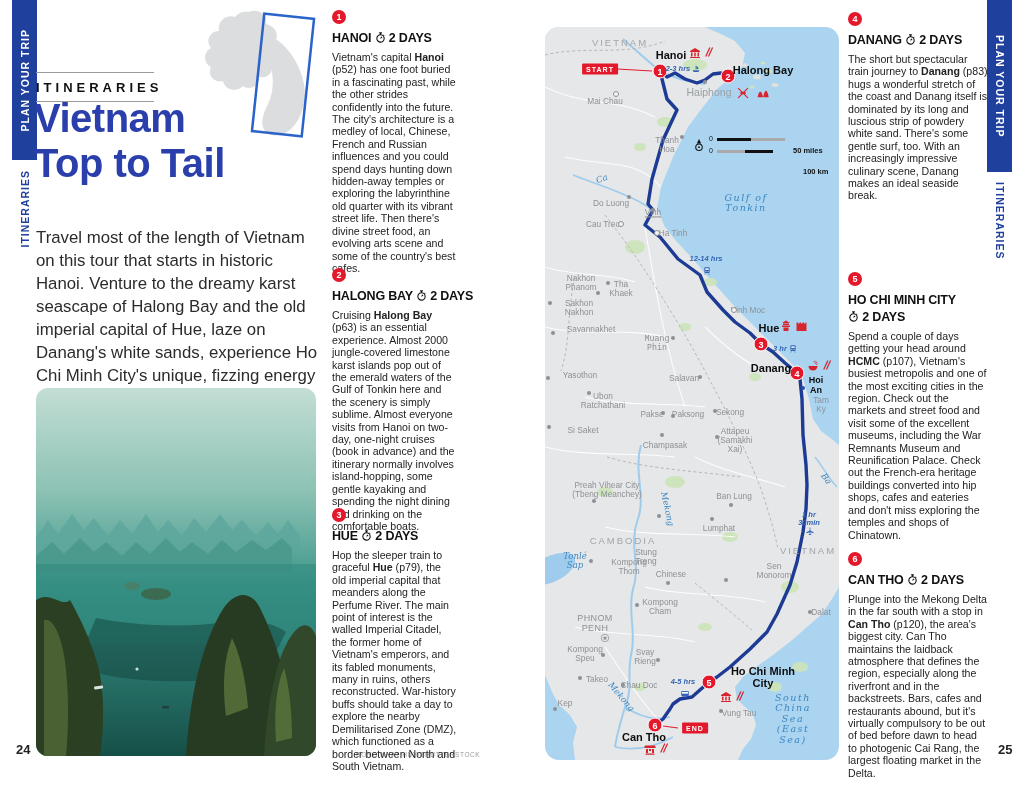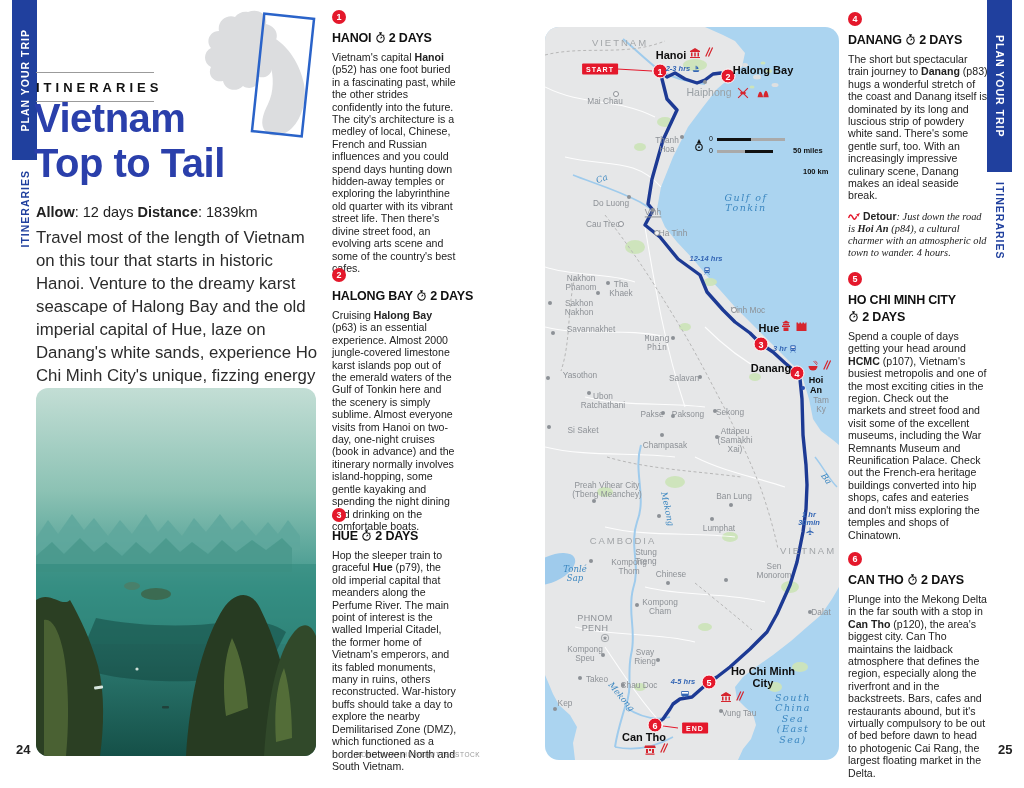--- a/index.html
+++ b/index.html
@@ -89,21 +89,20 @@
   <div class="vert vert-right">
       <span>ITINERARIES</span>
     </div>
 
   <div class="kicker-wrap">
     <div class="rule"></div>
     <div class="kicker">ITINERARIES</div>
     <div class="rule"></div>
   </div>
   <h1 class="title"><span>Vietnam</span><br><span>Top to Tail</span></h1>
-  <div class="allow"><b>Allow</b><span>: 12 days </span><b>Distance</b><span>: 1839km</span></div>
   <p class="intro">Travel most of the length of Vietnam on this tour that starts in historic Hanoi. Venture to the dreamy karst seascape of Halong Bay and the old imperial capital of Hue, laze on Danang's white sands, experience Ho Chi Minh City's unique, fizzing energy and end in the Mekong Delta.</p>
 
   <div class="inset">
     <svg width="122" height="134" viewBox="0 0 122 134">
       <path fill="#dcdddf" d="M52 4c10-4 20 2 18 12 10 2 14 12 8 19 8 6 6 17-3 19 4 9-3 17-12 15 1 9-9 14-16 9-7 7-18 4-20-5-9 2-16-6-12-14-8-4-8-15 0-19-6-7-1-17 8-17-2-9 7-17 16-14 3-4 8-6 13-5z"></path>
       <path fill="#dcdddf" d="M78 30c14 8 26 26 30 46 3 16-2 34-12 44-8 8-20 10-26 4-7-7-3-18 2-28 6-12 6-28 2-40-3-10-2-22 4-26z"></path>
       <rect x="62" y="8" width="50" height="118" fill="none" stroke="#2a63c9" stroke-width="2.5" transform="rotate(6 87 67)"></rect>
     </svg>
   </div>
 
@@ -170,24 +169,20 @@
   </section>
 
   <section class="sec" id="s4">
     <div class="badge">4</div>
     <h2 class="sec-title"><span>DANANG</span> <span class="sw"><svg viewBox="0 0 24 24">
             <path stroke="currentColor" stroke-width="2.4" fill="none" d="M9 2h6M12 2v4"></path>
             <circle cx="12" cy="14" r="8" fill="none" stroke="currentColor" stroke-width="2.4"></circle>
             <path stroke="currentColor" stroke-width="2.2" d="M12 14l3.5-3.5M18.5 6.5L20 8"></path>
           </svg></span> <span>2 DAYS</span></h2>
     <p class="sec-body"><span>The short but spectacular train journey to </span><b>Danang</b><span> (p83) hugs a wonderful stretch of the coast and Danang itself is dominated by its long and luscious strip of powdery white sand. There's some gentle surf, too. With an increasingly impressive culinary scene, Danang makes an ideal seaside break.</span></p>
-    <p class="detour"><span class="detour-icon"><svg viewBox="0 0 24 16">
-            <path stroke="currentColor" stroke-width="2.6" fill="none" d="M1 11c2.5-7 5-7 7.5-1.5S13.5 15 16 8"></path>
-            <path fill="currentColor" d="M15 4.5l7-2.5-3 7z"></path>
-          </svg></span><b>Detour</b><i>: Just down the road is </i><i><b>Hoi An</b></i><i> (p84), a cultural charmer with an atmospheric old town to wander. 4 hours.</i></p>
   </section>
 
   <section class="sec" id="s5">
     <div class="badge">5</div>
     <h2 class="sec-title two">
         <span class="t-name">HO CHI MINH CITY</span>
         <span class="t-dur"><span class="sw"><svg viewBox="0 0 24 24">
               <path stroke="currentColor" stroke-width="2.4" fill="none" d="M9 2h6M12 2v4"></path>
               <circle cx="12" cy="14" r="8" fill="none" stroke="currentColor" stroke-width="2.4"></circle>
               <path stroke="currentColor" stroke-width="2.2" d="M12 14l3.5-3.5M18.5 6.5L20 8"></path>
@@ -269,21 +264,21 @@
     </svg>
     <div id="map-overlay">
         <div class="m-lbl c-country" style="left: 75px; top: 16px;">VIETNAM</div>
         <div class="m-lbl c-country" style="left: 78px; top: 514px;">CAMBODIA</div>
         <div class="m-lbl c-country" style="left: 263px; top: 524px;">VIETNAM</div>
         <div class="m-lbl c-water" style="left: 201px; top: 176px;">Gulf of
 Tonkin</div>
         <div class="m-lbl c-water" style="left: 248px; top: 692px;">South
 China Sea
 (East Sea)</div>
-        <div class="m-lbl c-river" style="left: 30px; top: 547px;">Tonlé
+        <div class="m-lbl c-river" style="left: 30px; top: 534px;">Tonlé
 Sap</div>
         <div class="m-lbl c-river" style="transform: translate(-50%, -50%) rotate(-20deg); left: 57px; top: 152px;">Ca</div>
         <div class="m-lbl c-river" style="transform: translate(-50%, -50%) rotate(55deg); left: 281px; top: 452px;">Ba</div>
         <div class="m-lbl c-river" style="transform: translate(-50%, -50%) rotate(78deg); left: 122px; top: 482px;">Mekong</div>
         <div class="m-lbl c-river" style="transform: translate(-50%, -50%) rotate(50deg); left: 76px; top: 670px;">Mekong</div>
         <div class="m-lbl c-town" style="left: 60px; top: 75px;">Mai Chau</div>
         <div class="m-lbl c-town-lg" style="left: 164px; top: 66px;">Haiphong</div>
         <div class="m-lbl c-town" style="left: 122px; top: 118px;">Thanh
 Hoa</div>
         <div class="m-lbl c-town" style="left: 66px; top: 177px;">Do Luong</div>

